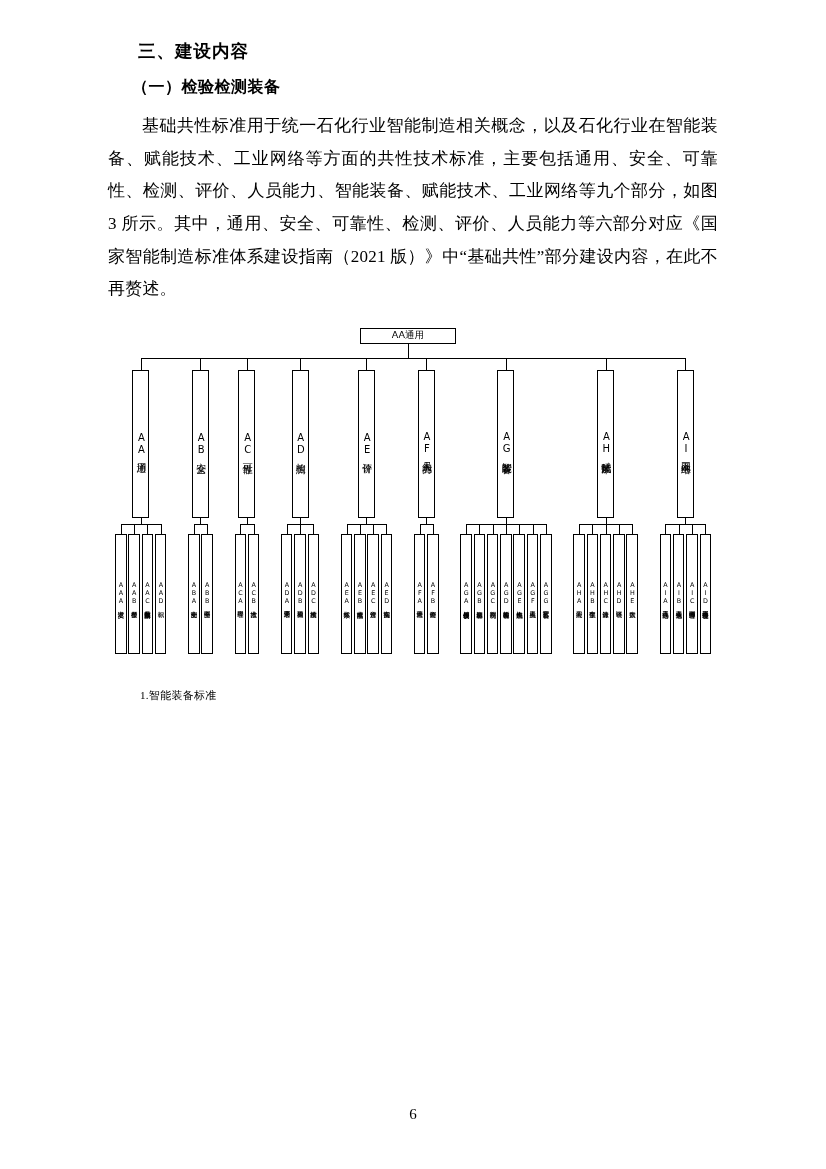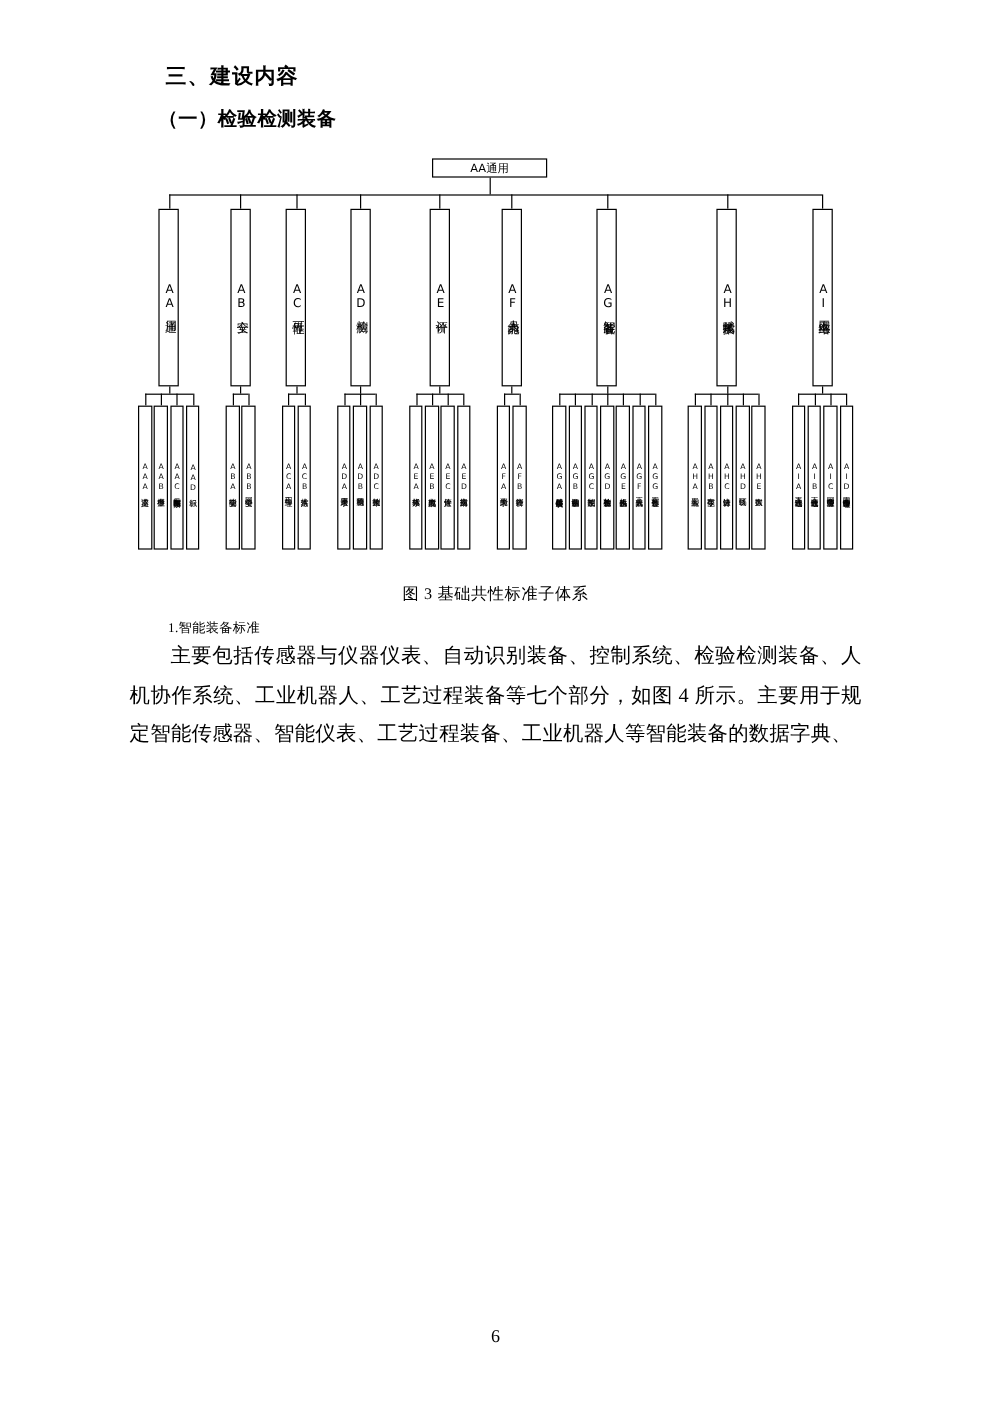--- a/index.html
+++ b/index.html
@@ -13,21 +13,21 @@
     font-family: "Liberation Serif", "DejaVu Serif", serif;
     color: #000000;
     position: relative;
     overflow: hidden;
   }
   .page {
     position: relative;
     width: 826px;
     height: 1169px;
     box-sizing: border-box;
-    padding: 51px 108px 40px 108px;
+    padding: 39px 108px 40px 108px;
   }
   .h-section {
     font-family: "DejaVu Sans", "Liberation Sans", sans-serif;
     font-weight: bold;
     font-size: 17.5px;
     letter-spacing: 1px;
     margin: 0 0 14px 30px;
   }
   .h-sub {
     font-family: "DejaVu Sans", "Liberation Sans", sans-serif;
@@ -117,20 +117,21 @@
 </style>
 </head>
 <body>
 
 <div class="page">
 
   <h2 class="h-section">三、建设内容</h2>
 
   <h3 class="h-sub">（一）检验检测装备</h3>
 
+  <p class="body">基础共性标准用于统一石化行业智能制造相关概念，以及石化行业在智能装备、赋能技术、工业网络等方面的共性技术标准，主要包括通用、安全、可靠性、检测、评价、人员能力、智能装备、赋能技术、工业网络等九个部分，如图 3 所示。其中，通用、安全、可靠性、检测、评价、人员能力等六部分对应《国家智能制造标准体系建设指南（2021 版）》中“基础共性”部分建设内容，在此不再赘述。</p>
 
   <div class="figure">
     <div class="diagram" id="diagram">
         <div class="node root" style="left:252px;top:0px;width:96px;height:16px;">AA通用</div>
         <div class="line vline" style="left:300px;top:16px;height:14px;"></div>
         <div class="line hline" style="left:32.7px;top:30px;width:544.5999999999999px;"></div>
         <div class="line vline" style="left:32.7px;top:30px;height:12px;"></div>
         <div class="node lvl2" style="left:24.200000000000003px;top:42px;width:17px;height:148px;">AA通用</div>
         <div class="line vline" style="left:32.7px;top:190px;height:6px;"></div>
         <div class="line hline" style="left:12.75px;top:196px;width:39.900000000000006px;"></div>
@@ -228,20 +229,18 @@
         <div class="node lvl3" style="left:551.5999999999999px;top:206px;width:11.5px;height:120px;">AIA工业无线通信</div>
         <div class="line vline" style="left:570.6499999999999px;top:196px;height:10px;"></div>
         <div class="node lvl3" style="left:564.8999999999999px;top:206px;width:11.5px;height:120px;">AIB工业有线通信</div>
         <div class="line vline" style="left:583.9499999999999px;top:196px;height:10px;"></div>
         <div class="node lvl3" style="left:578.1999999999999px;top:206px;width:11.5px;height:120px;">AIC网络资源管理</div>
         <div class="line vline" style="left:597.2499999999999px;top:196px;height:10px;"></div>
         <div class="node lvl3" style="left:591.4999999999999px;top:206px;width:11.5px;height:120px;">AID工业网络设备管理</div>
       </div>
   </div>
 
-  <div class="figcaption">图 3  基础共性标准子体系</div>
 
   <div class="h-num">1.智能装备标准</div>
 
-  <p class="body">主要包括传感器与仪器仪表、自动识别装备、控制系统、检验检测装备、人机协作系统、工业机器人、工艺过程装备等七个部分，如图 4 所示。主要用于规定智能传感器、智能仪表、工艺过程装备、工业机器人等智能装备的数据字典、</p>
 
   <div class="page-number">6</div>
 </div>
 
 </body></html>

